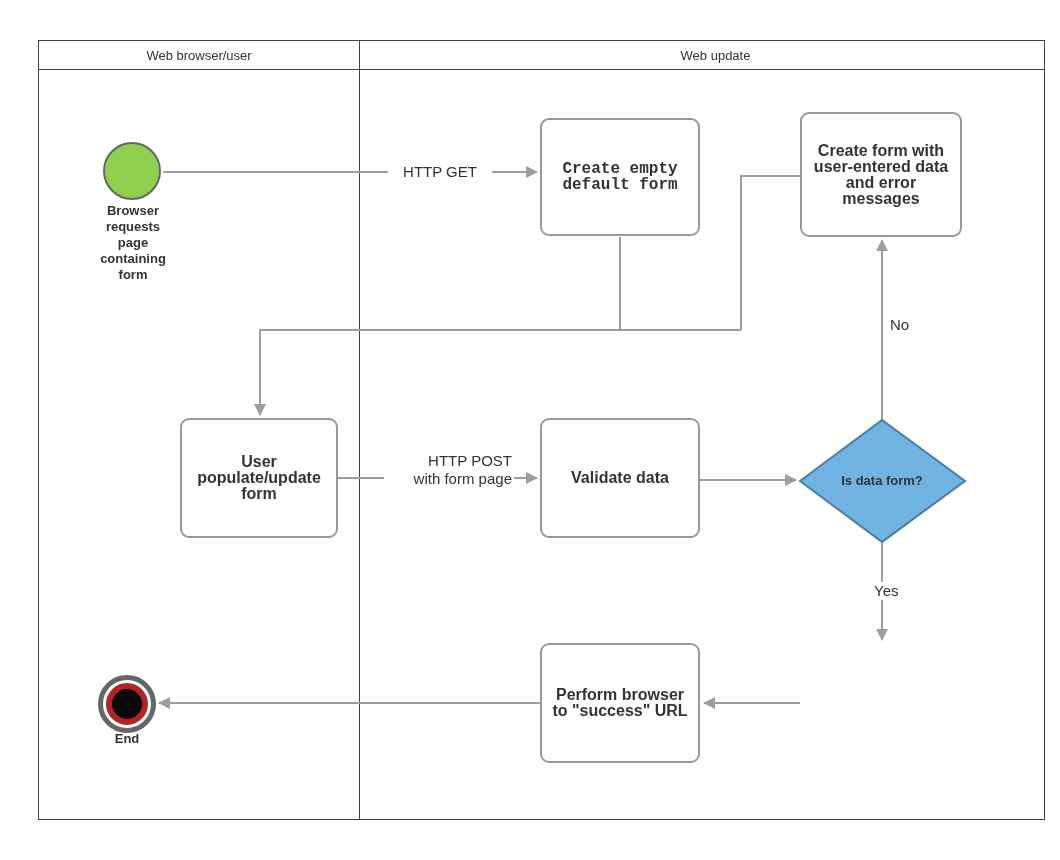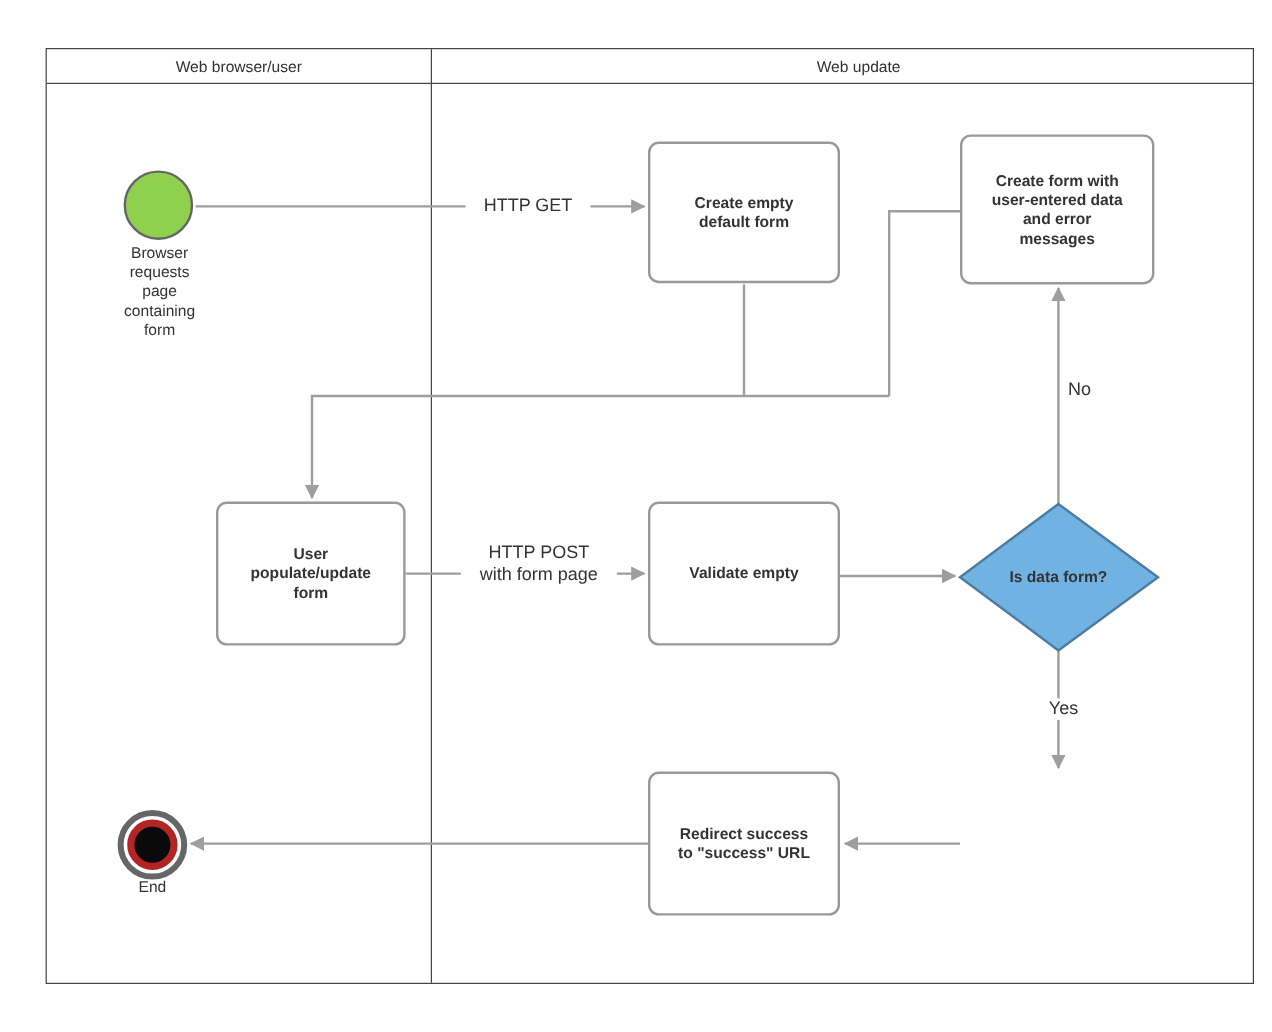--- a/index.html
+++ b/index.html
@@ -32,34 +32,34 @@
   .edge{fill:none;stroke:var(--arrow,#9e9e9e);stroke-width:2;}
   .arrowhead{fill:var(--arrow,#9e9e9e);}
   .decision{fill:var(--decision-fill,#70b3e2);stroke:var(--decision-stroke,#4d7ba0);stroke-width:2;pointer-events:auto;}
   
   .node{
     position:absolute;background:#ffffff;
     border:2px solid var(--node-border,#999999);border-radius:9px;
     box-sizing:border-box;display:flex;align-items:center;justify-content:center;
   }
   .node-label{
-    font-size:13px;line-height:16px;font-weight:bold;
+    font-size:16px;line-height:16px;font-weight:bold;
     color:var(--node-text,#333333);text-align:center;padding:4px;
   }
   .diamond-label{
     position:absolute;font-size:13px;line-height:16px;font-weight:bold;
     color:var(--node-text,#333333);text-align:center;
   }
   .start-node{
     position:absolute;border-radius:50%;box-sizing:border-box;
     background:var(--start-fill,#8fd14f);
     border:2px solid var(--start-stroke,#666666);
   }
   .start-label,.end-label{
-    position:absolute;font-size:13px;line-height:16px;font-weight:normal;
+    position:absolute;font-size:13px;line-height:16px;font-weight:bold;
     color:var(--node-text,#333333);text-align:center;
   }
   .end-node{
     position:absolute;width:58px;height:58px;border-radius:50%;box-sizing:border-box;
     border:5px solid var(--end-outer,#666666);
     display:flex;align-items:center;justify-content:center;background:#ffffff;
   }
   .end-core{
     width:42px;height:42px;border-radius:50%;box-sizing:border-box;
     background:var(--end-core,#0a0a0a);
@@ -105,21 +105,21 @@
 
   <div class="start-node" style="left:103px;top:142px;width:58px;height:58px;"></div>
   <div class="start-label" style="left:78px;top:203px;width:110px;">
     <div>Browser</div>
     <div>requests</div>
     <div>page</div>
     <div>containing</div>
     <div>form</div>
   </div>
 
-  <div class="node" style="left:540px;top:118px;width:160px;height:118px;">
+  <div class="node" style="left:540px;top:118px;width:160px;height:118px;font-family:Liberation Mono, monospace;">
     <div class="node-label">
       <div>Create empty</div>
       <div>default form</div>
     </div>
   </div>
 
   <div class="node" style="left:800px;top:112px;width:162px;height:125px;">
     <div class="node-label">
       <div>Create form with</div>
       <div>user-entered data</div>
@@ -130,39 +130,39 @@
 
   <div class="node" style="left:180px;top:418px;width:158px;height:120px;">
     <div class="node-label">
       <div>User</div>
       <div>populate/update</div>
       <div>form</div>
     </div>
   </div>
 
   <div class="node" style="left:540px;top:418px;width:160px;height:120px;">
-    <div class="node-label">Validate empty</div>
+    <div class="node-label">Validate data</div>
   </div>
 
 
   <div class="node" style="left:540px;top:643px;width:160px;height:120px;">
     <div class="node-label">
-      <div>Redirect success</div>
+      <div>Perform browser</div>
       <div>to "success" URL</div>
     </div>
   </div>
 
   <div class="diamond-label" style="left:807px;top:473px;width:150px;">Is data form?</div>
 
   <div class="end-node" style="left:98px;top:675px;">
     <div class="end-core"></div>
   </div>
   <div class="end-label" style="left:97px;top:731px;width:60px;">End</div>
 
   <div class="edge-label" style="left:388px;top:163px;width:100px;">HTTP GET</div>
-  <div class="edge-label" style="left:384px;top:452px;width:126px;">
+  <div class="edge-label" style="left:384px;top:452px;width:126px;text-align:right;">
     <div>HTTP POST</div>
     <div>with form page</div>
   </div>
   <div class="edge-label" style="left:888px;top:316px;">No</div>
   <div class="edge-label" style="left:872px;top:582px;">Yes</div>
 
 </div>
 
 </body></html>

